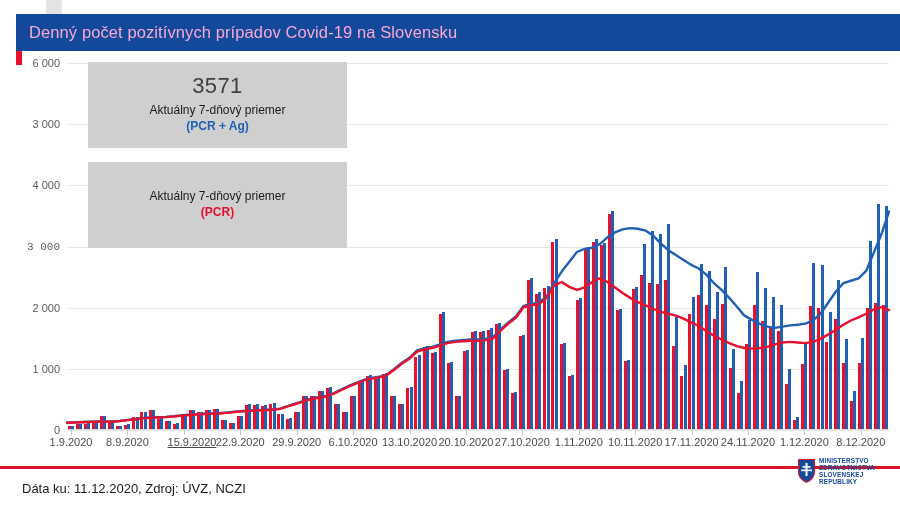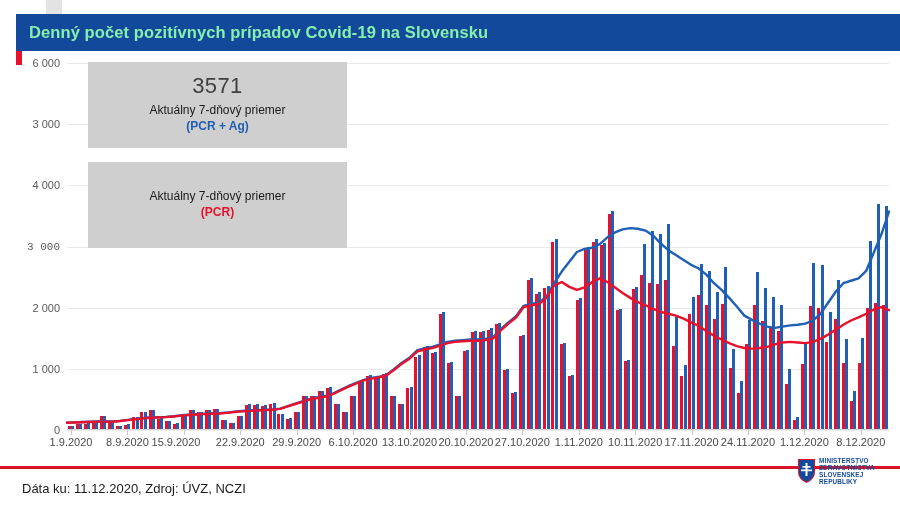--- a/index.html
+++ b/index.html
@@ -18,21 +18,21 @@
     background:#e3e3e3;
   }
 
   
   .title-bar{
     position:absolute;left:16px;top:14px;width:884px;height:37px;
     background:#13499b;
     display:flex;align-items:center;
   }
   .title-text{
-    color:#86efac;font-size:16.5px;font-weight:bold;
+    color:#f9a8d4;font-size:16.5px;font-weight:normal;
     letter-spacing:.1px;margin-left:13px;white-space:nowrap;
   }
   .title-accent{
     position:absolute;left:16px;top:51px;width:6px;height:14px;
     background:#e8112d;
   }
 
   
   .chart-wrap{
     position:absolute;left:0;top:55px;width:900px;height:385px;
@@ -350,21 +350,21 @@
           <polyline points="0.00,359.78 7.61,359.54 15.22,359.23 22.83,358.93 30.44,358.62 38.06,358.62 45.67,358.74 53.28,358.01 60.89,357.09 68.50,356.23 76.11,355.38 83.72,354.77 91.33,354.46 98.94,354.15 106.56,353.54 114.17,352.63 121.78,352.01 129.39,351.52 137.00,351.10 144.61,350.79 152.22,350.49 159.83,349.87 167.44,348.96 175.06,348.34 182.67,347.85 190.28,347.43 197.89,347.12 205.50,346.81 213.11,345.90 220.72,343.45 228.33,341.00 235.94,338.68 243.56,336.23 251.17,334.70 258.78,333.48 266.39,330.79 274.00,327.24 281.61,323.57 289.22,320.51 296.83,317.45 304.44,315.62 312.06,314.40 319.67,312.26 327.28,306.75 334.89,300.63 342.50,295.74 350.11,288.71 357.72,286.26 365.33,285.04 372.94,282.59 380.56,280.14 388.17,278.92 395.78,278.31 403.39,277.70 411.00,277.70 418.61,277.09 426.22,275.25 433.83,267.30 441.44,260.57 449.06,254.45 456.67,244.06 464.28,242.22 471.89,241.00 479.50,234.88 487.11,222.65 494.72,218.98 502.33,223.87 509.94,226.93 517.56,224.48 525.17,218.98 532.78,215.31 540.39,218.98 548.00,224.48 555.61,229.99 563.22,234.88 570.83,239.16 578.44,242.22 586.06,245.89 593.67,248.95 601.28,250.78 608.89,252.62 616.50,255.68 624.11,259.35 631.72,263.02 639.33,267.91 646.94,272.80 654.56,276.47 662.17,280.14 669.78,283.20 677.39,285.04 685.00,285.65 692.61,285.04 700.22,283.81 707.83,281.37 715.44,279.53 723.06,278.92 730.67,279.53 738.28,280.14 745.89,278.92 753.50,275.86 761.11,271.58 768.72,266.69 776.33,261.79 783.94,257.51 791.56,254.45 799.17,250.78 806.78,246.50 814.39,244.06 822.00,247.17" fill="none" stroke="#e8112d" stroke-width="2.4" stroke-linejoin="round" stroke-linecap="round"></polyline>
         </svg>
       <div class="axis-base"></div>
     </div>
     <div class="xaxis" id="xaxis">
         <div class="xtick" style="left: 4.02941px;"></div>
         <div class="xlabel" style="left: 4.02941px;">1.9.2020</div>
         <div class="xtick" style="left: 60.4412px;"></div>
         <div class="xlabel" style="left: 60.4412px;">8.9.2020</div>
         <div class="xtick" style="left: 116.853px;"></div>
-        <div class="xlabel" style="left: 109px;">15.9.2020</div>
+        <div class="xlabel" style="left: 125px; text-decoration: underline;">15.9.2020</div>
         <div class="xtick" style="left: 173.265px;"></div>
         <div class="xlabel" style="left: 173.265px;">22.9.2020</div>
         <div class="xtick" style="left: 229.676px;"></div>
         <div class="xlabel" style="left: 229.676px;">29.9.2020</div>
         <div class="xtick" style="left: 286.088px;"></div>
         <div class="xlabel" style="left: 286.088px;">6.10.2020</div>
         <div class="xtick" style="left: 342.5px;"></div>
         <div class="xlabel" style="left: 342.5px;">13.10.2020</div>
         <div class="xtick" style="left: 398.912px;"></div>
         <div class="xlabel" style="left: 398.912px;">20.10.2020</div>

